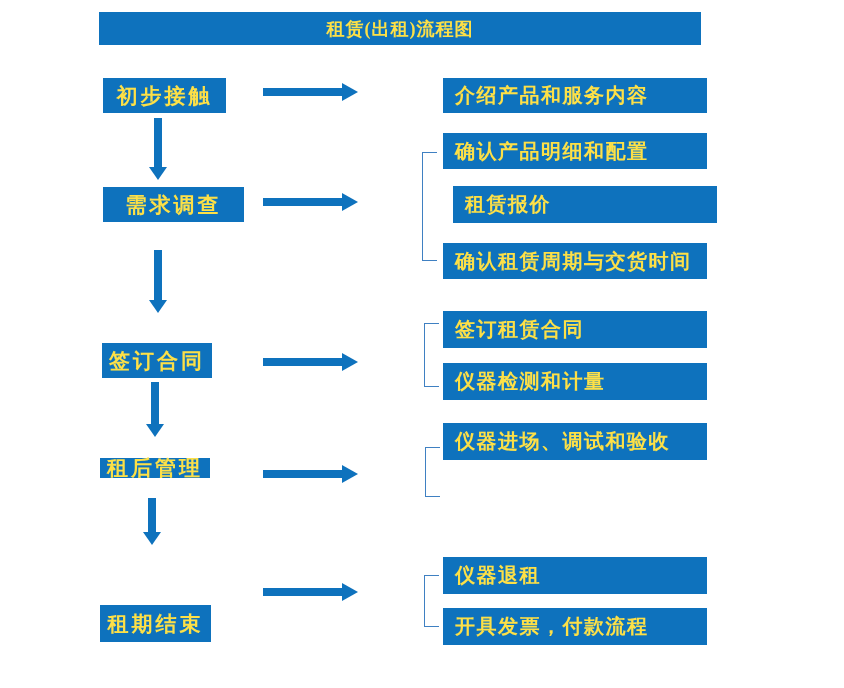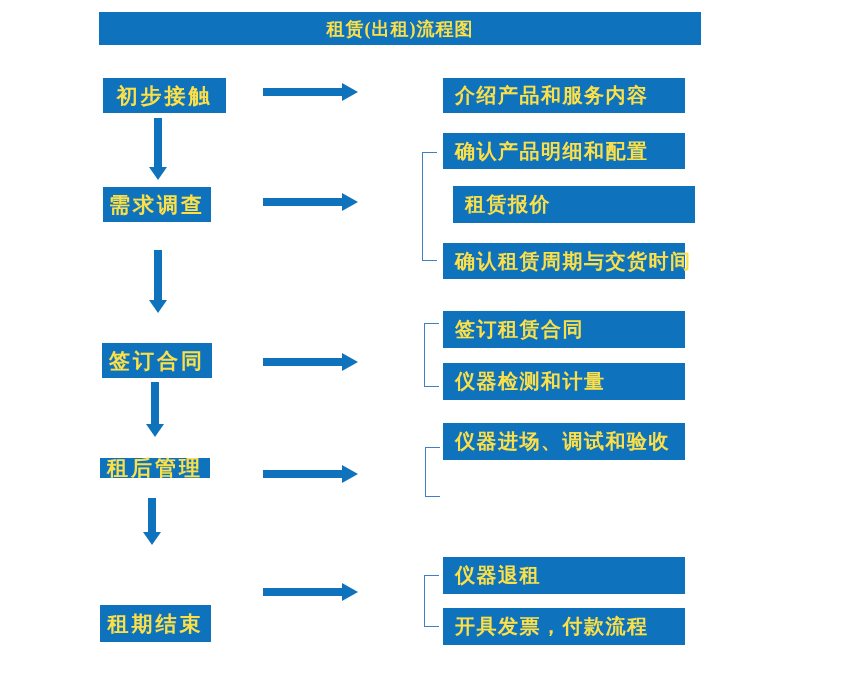--- a/index.html
+++ b/index.html
@@ -27,21 +27,21 @@
     justify-content: center;
     font-size: 18px;
     letter-spacing: 1px;
   }
   .step {
     justify-content: center;
     font-size: 21px;
     letter-spacing: 3px;
   }
   .detail {
-    left: 443px; width: 242px;
+    left: 443px; width: 264px;
     justify-content: flex-start;
     padding-left: 12px;
     font-size: 20px;
     letter-spacing: 1.5px;
   }
   .harrow { position: absolute; width: 95px; height: 18px; }
   .harrow .stem {
     position: absolute; left: 0; top: 5px; width: 81px; height: 8px;
     background: var(--blue);
   }
@@ -73,21 +73,21 @@
   }
 </style>
 </head>
 <body>
 
 <div id="canvas">
 
   <div class="box title-bar">租赁(出租)流程图</div>
 
   <div class="box step" style="left:103px; top:78px;  width:123px; height:35px;">初步接触</div>
-  <div class="box step" style="left:103px; top:187px; width:108px; height:35px;">需求调查</div>
+  <div class="box step" style="left:103px; top:187px; width:141px; height:35px;">需求调查</div>
   <div class="box step" style="left:102px; top:343px; width:110px; height:35px;">签订合同</div>
   <div class="box step" style="left:100px; top:458px; width:110px; height:20px;">租后管理</div>
   <div class="box step" style="left:100px; top:575px; width:111px; height:37px;margin-top:30px;">租期结束</div>
 
   <div class="varrow" style="left:149px; top:118px; height:62px;">
     <div class="stem"></div>
     <div class="head"></div>
   </div>
   <div class="varrow" style="left:149px; top:250px; height:63px;">
     <div class="stem"></div>

